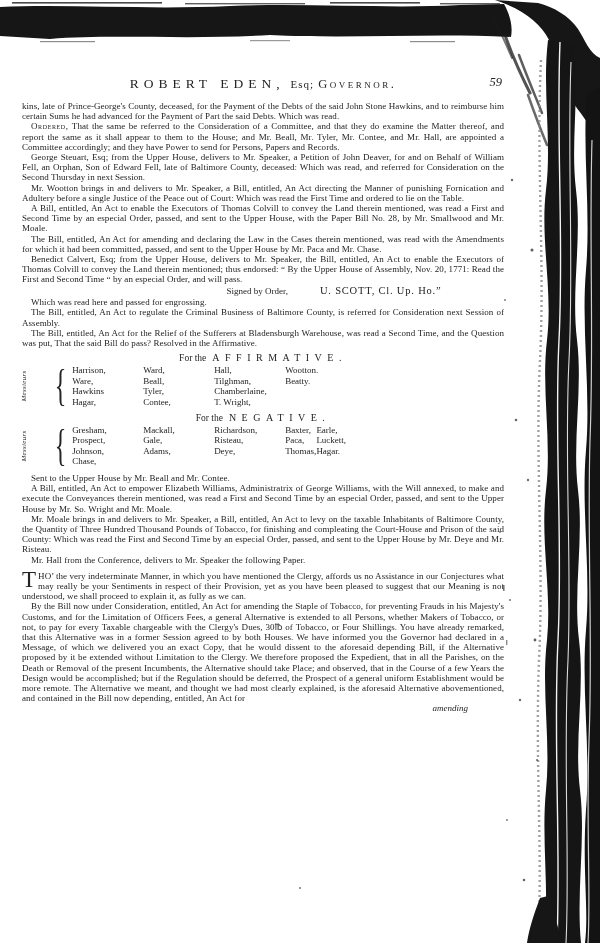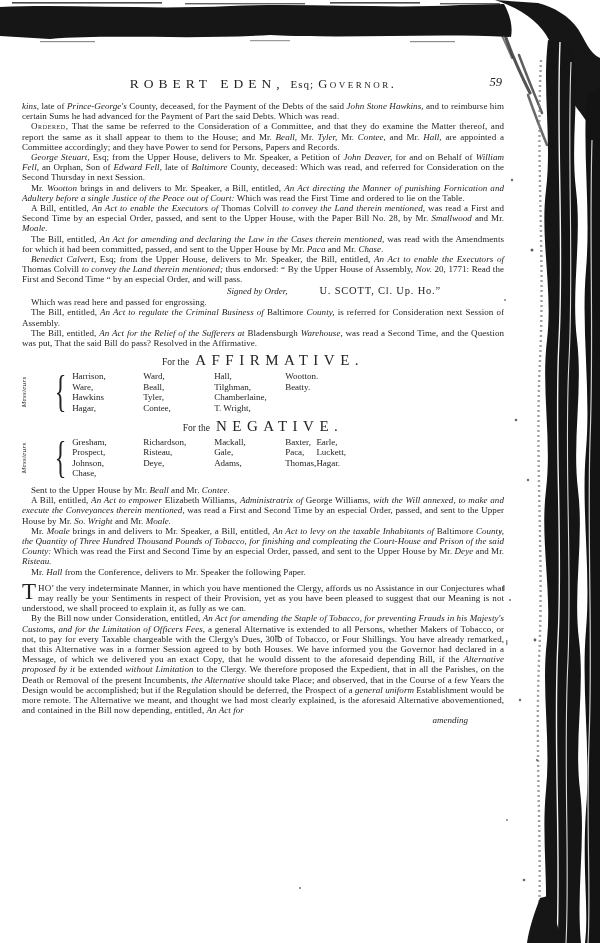--- a/index.html
+++ b/index.html
@@ -17,28 +17,28 @@
   
   .header{position:relative;text-align:center;margin:0 0 9px 0;white-space:nowrap;}
   .hdr-name{font-size:13.5px;letter-spacing:5px;}
   .hdr-esq{font-size:11px;letter-spacing:1px;margin-left:6px;text-align:right;}
   .hdr-gov{font-variant:small-caps;font-size:12.5px;letter-spacing:2.5px;margin-left:4px;}
   .page-num{position:absolute;right:2px;top:1px;font-style:italic;font-size:12.5px;}
   
   .para{margin:0;text-align:justify;font-size:9px;line-height:10.2px;letter-spacing:0.05px;}
   .para.ind{text-indent:9px;}
   .para.gap{margin-top:6px;}
-  .it{font-style:italic;}
+  .it{}
   .sc{font-variant:small-caps;letter-spacing:0.6px;}
   .dropcap{float:left;font-size:23px;line-height:18.5px;padding:0 2px 0 0;}
   .sig-row{display:flex;justify-content:center;align-items:baseline;
     padding-left:148px;padding-right:6px;font-size:9px;line-height:11.5px;gap:32px;}
   .sig-right{font-size:10.5px;letter-spacing:0.8px;}
   .vote-heading{text-align:center;font-size:9.5px;margin:4px 0 2px 0;}
-  .vote-heading .spaced{letter-spacing:5.5px;font-size:15px;margin-left:6px;}
+  .vote-heading .spaced{letter-spacing:5.5px;font-size:10px;margin-left:6px;}
   .vote-table{display:flex;position:relative;padding-left:34px;margin:1px 0 3px 0;min-height:42px;}
   .vote-label{position:absolute;left:-14px;top:50%;transform:translateY(-50%) rotate(-90deg);
     transform-origin:center;font-size:7px;font-style:italic;letter-spacing:0.3px;}
   .vote-brace{font-size:44px;line-height:40px;font-weight:200;transform:scaleX(0.55);
     margin:0 1px 0 -6px;align-self:center;}
   .vote-col{width:71px;}
   .vote-col:nth-child(6){width:auto;}
   .vote-name{font-size:9px;line-height:10.6px;white-space:nowrap;}
   .catchword{text-align:right;padding-right:36px;font-size:9px;line-height:10.4px;font-style:italic;}
   
@@ -100,28 +100,28 @@
         <div class="vote-table">
           <span class="vote-label">Messieurs</span>
           <span class="vote-brace">{</span>
           <div class="vote-col">
             <div class="vote-name">Gresham,</div>
             <div class="vote-name">Prospect,</div>
             <div class="vote-name">Johnson,</div>
             <div class="vote-name">Chase,</div>
           </div>
           <div class="vote-col">
+            <div class="vote-name">Mackall,</div>
+            <div class="vote-name">Gale,</div>
+            <div class="vote-name">Adams,</div>
+          </div>
+          <div class="vote-col">
             <div class="vote-name">Richardson,</div>
             <div class="vote-name">Risteau,</div>
             <div class="vote-name">Deye,</div>
-          </div>
-          <div class="vote-col">
-            <div class="vote-name">Mackall,</div>
-            <div class="vote-name">Gale,</div>
-            <div class="vote-name">Adams,</div>
           </div>
           <div class="vote-col">
             <div class="vote-name">Baxter,</div>
             <div class="vote-name">Paca,</div>
             <div class="vote-name">Thomas,</div>
           </div>
           <div class="vote-col">
             <div class="vote-name">Earle,</div>
             <div class="vote-name">Luckett,</div>
             <div class="vote-name">Hagar.</div>

